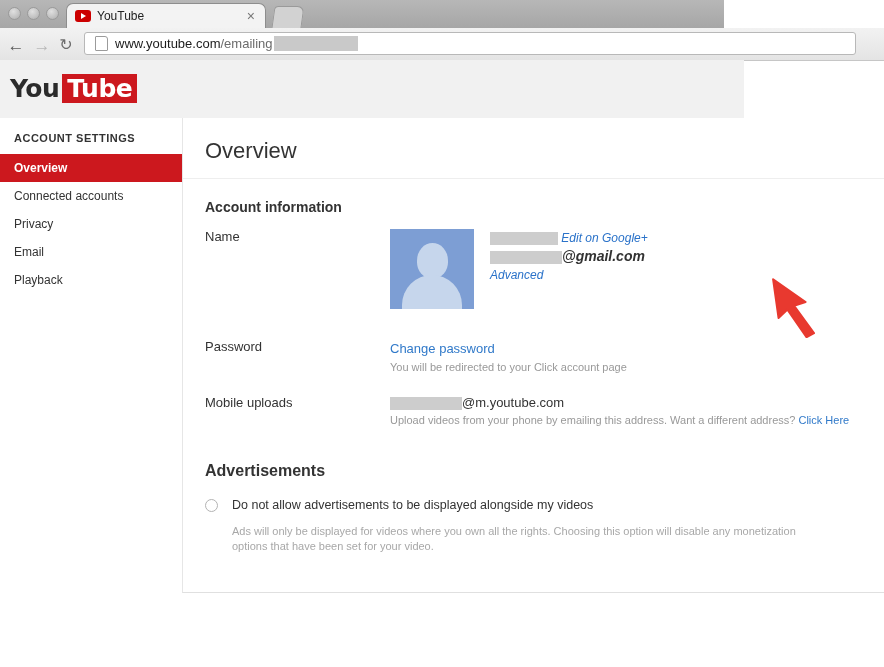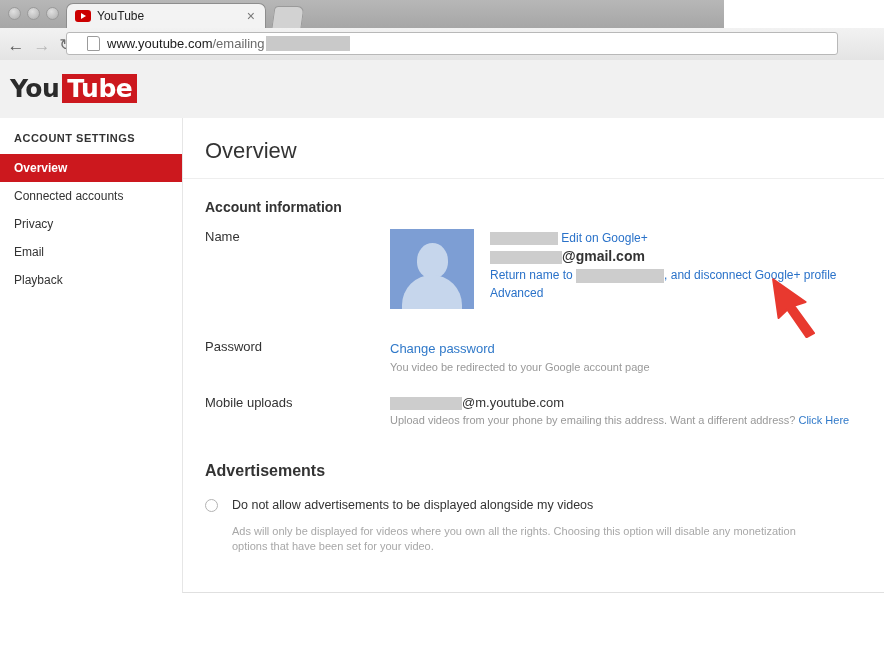--- a/index.html
+++ b/index.html
@@ -82,46 +82,46 @@
   .nav-btn {
     position: absolute; top: 7px;
     width: 20px; height: 20px;
     display: flex; align-items: center; justify-content: center;
     font-size: 17px; line-height: 1;
   }
   .nav-back { left: 6px; color: #5b5b5b; }
   .nav-fwd  { left: 32px; color: #b7b7b7; }
   .nav-reload { left: 56px; color: #6d6d6d; font-size: 16px; }
   .omnibox {
-    position: absolute; left: 66px; top: 4px;
+    position: absolute; left: 84px; top: 4px;
     width: 772px; height: 23px;
     background: #ffffff;
     border: 1px solid #b8b8b8;
     border-radius: 3px;
     display: flex; align-items: center;
-    padding: 0 20px;
+    padding: 0 10px;
     box-sizing: border-box;
     overflow: hidden;
   }
   .page-icon {
     width: 11px; height: 13px; background: #ffffff;
     border: 1px solid #9b9b9b;
     border-radius: 1px 3px 1px 1px;
     margin-right: 7px; flex: 0 0 auto;
   }
   .url-strong { font-size: 13px; color: #1b1b1b; }
   .url-dim { font-size: 13px; color: #6b6b6b; }
   .url-redact {
     display: inline-block; height: 15px; width: 84px;
     background: #c9c9c9; vertical-align: middle; margin-left: 1px;
   }
 
   
   .masthead {
-    position: absolute; left: 0; top: 60px; width: 884px; height: 58px;
+    position: absolute; left: 0; top: 60px; width: 744px; height: 58px;
     background: #f1f1f1;
     border-bottom: 1px solid #e0e0e0;
   }
   .yt-logo {
     position: absolute; left: 10px; top: 14px;
     display: flex; align-items: center;
     font-family: "DejaVu Sans", sans-serif;
     font-weight: bold;
   }
   .yt-you { font-size: 25px; color: #2b2b2b; letter-spacing: -0.5px; }
@@ -245,21 +245,21 @@
     position: absolute; left: 50%; top: 14px;
     width: 31px; height: 35px; margin-left: -15.5px;
     background: #c6d6ec; border-radius: 50% 50% 45% 45%;
   }
   .avatar .body {
     position: absolute; left: 50%; top: 46px;
     width: 60px; height: 42px; margin-left: -30px;
     background: #c6d6ec;
     border-radius: 30px 30px 0 0;
   }
-  .name-block { display: flex; }
+  .name-block { display: flex; font-style: italic; }
   .name-info { margin-left: 16px; }
   .line-1 { font-size: 12px; line-height: 18px; }
   .link { color: #2a72c9; text-decoration: none; font-size: 12px; }
   .email-line {
     font-size: 14px; font-weight: bold; color: #333;
     line-height: 19px;
   }
   .line-return { font-size: 12px; line-height: 18px; color: #2a72c9; }
   .line-adv { font-size: 12px; line-height: 18px; }
 
@@ -386,37 +386,33 @@
             <div class="body"></div>
           </div>
           <div class="name-info">
             <div class="line-1">
               <span class="redact r-name"></span>
               <a class="link" href="#">Edit on Google+</a>
             </div>
             <div class="email-line">
               <span class="redact r-email"></span><span>@gmail.com</span>
             </div>
-            <div class="line-return">
-              <a class="link" href="#">Return name to</a>
-              <span class="redact r-return"></span><a class="link" href="#">, and disconnect Google+ profile</a>
-            </div>
             <div class="line-adv">
               <a class="link" href="#">Advanced</a>
             </div>
           </div>
         </div>
       </div>
     </div>
 
     <div class="row" style="padding-top:30px;">
       <div class="row-label">Password</div>
       <div class="row-body">
         <a class="blue-link" href="#">Change password</a>
-        <div class="sub-note">You video be redirected to your Google account page</div>
+        <div class="sub-note">You will be redirected to your Click account page</div>
       </div>
     </div>
 
     <div class="row" style="padding-top:22px;">
       <div class="row-label">Mobile uploads</div>
       <div class="row-body">
         <div class="mobile-email">
           <span class="redact r-mobile"></span><span>@m.youtube.com</span>
         </div>
         <div class="sub-note">

